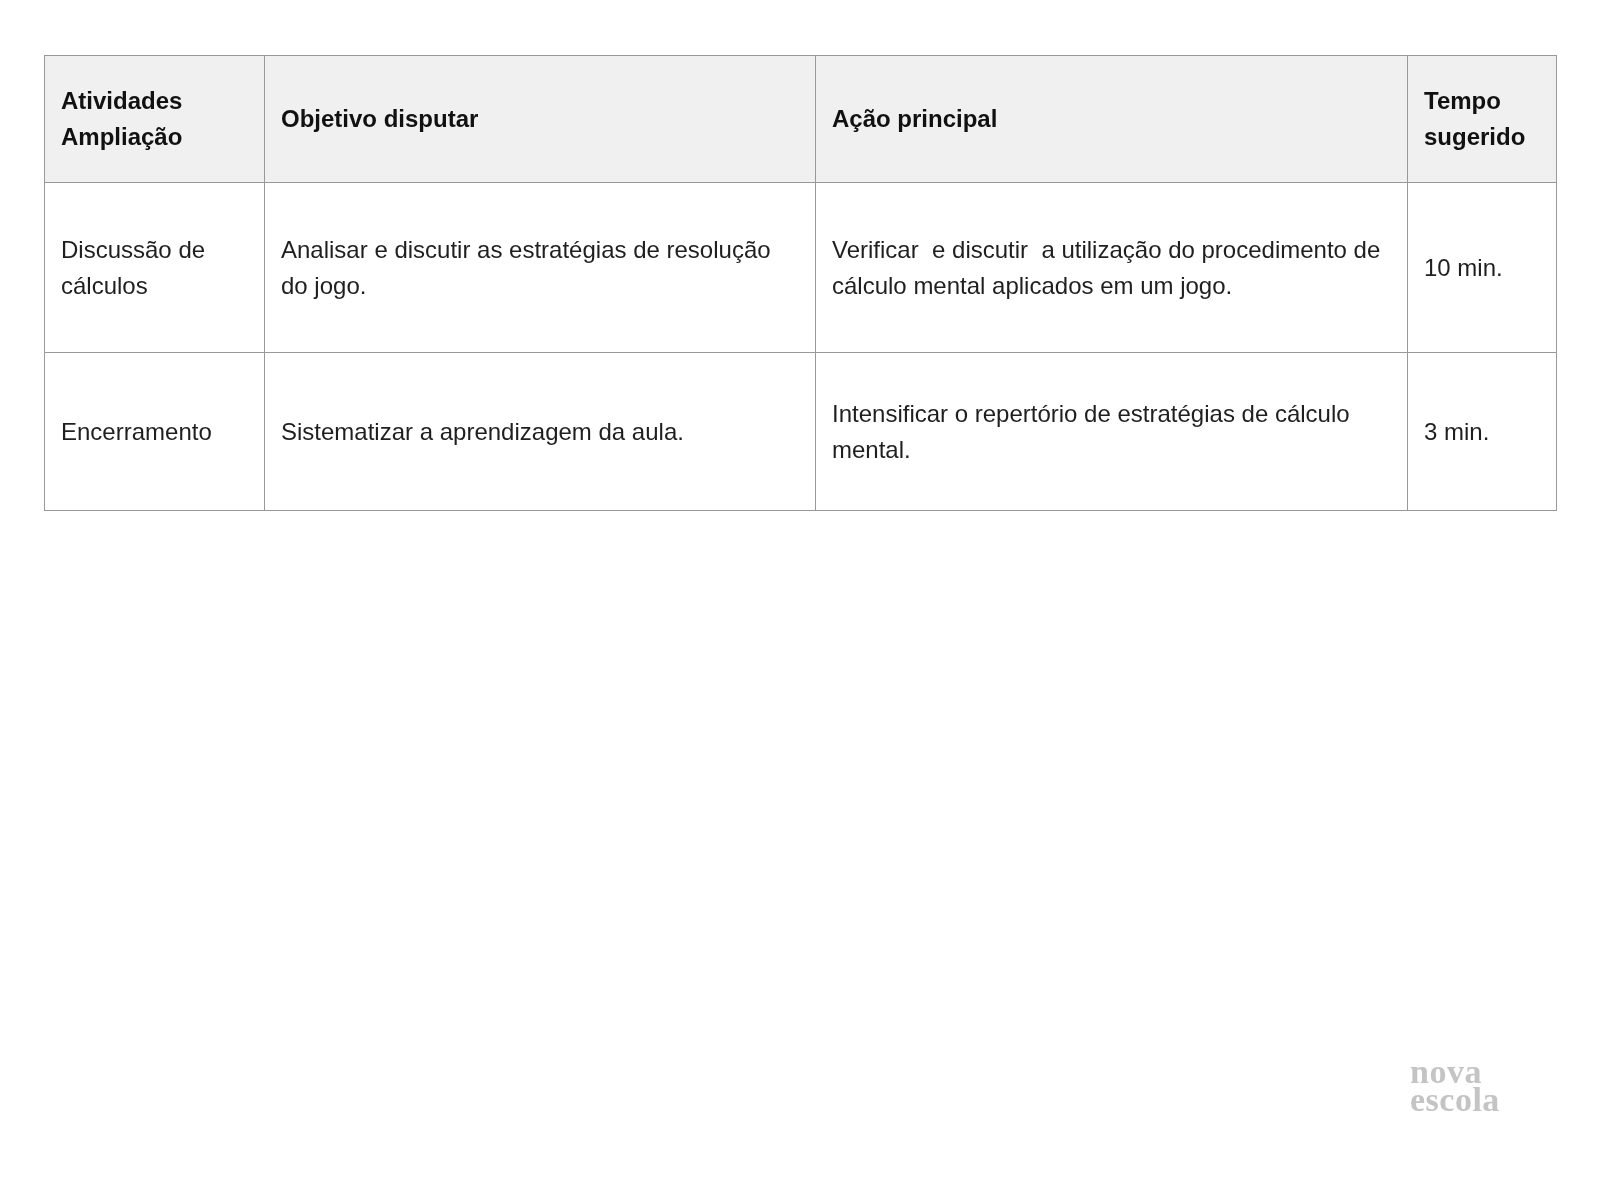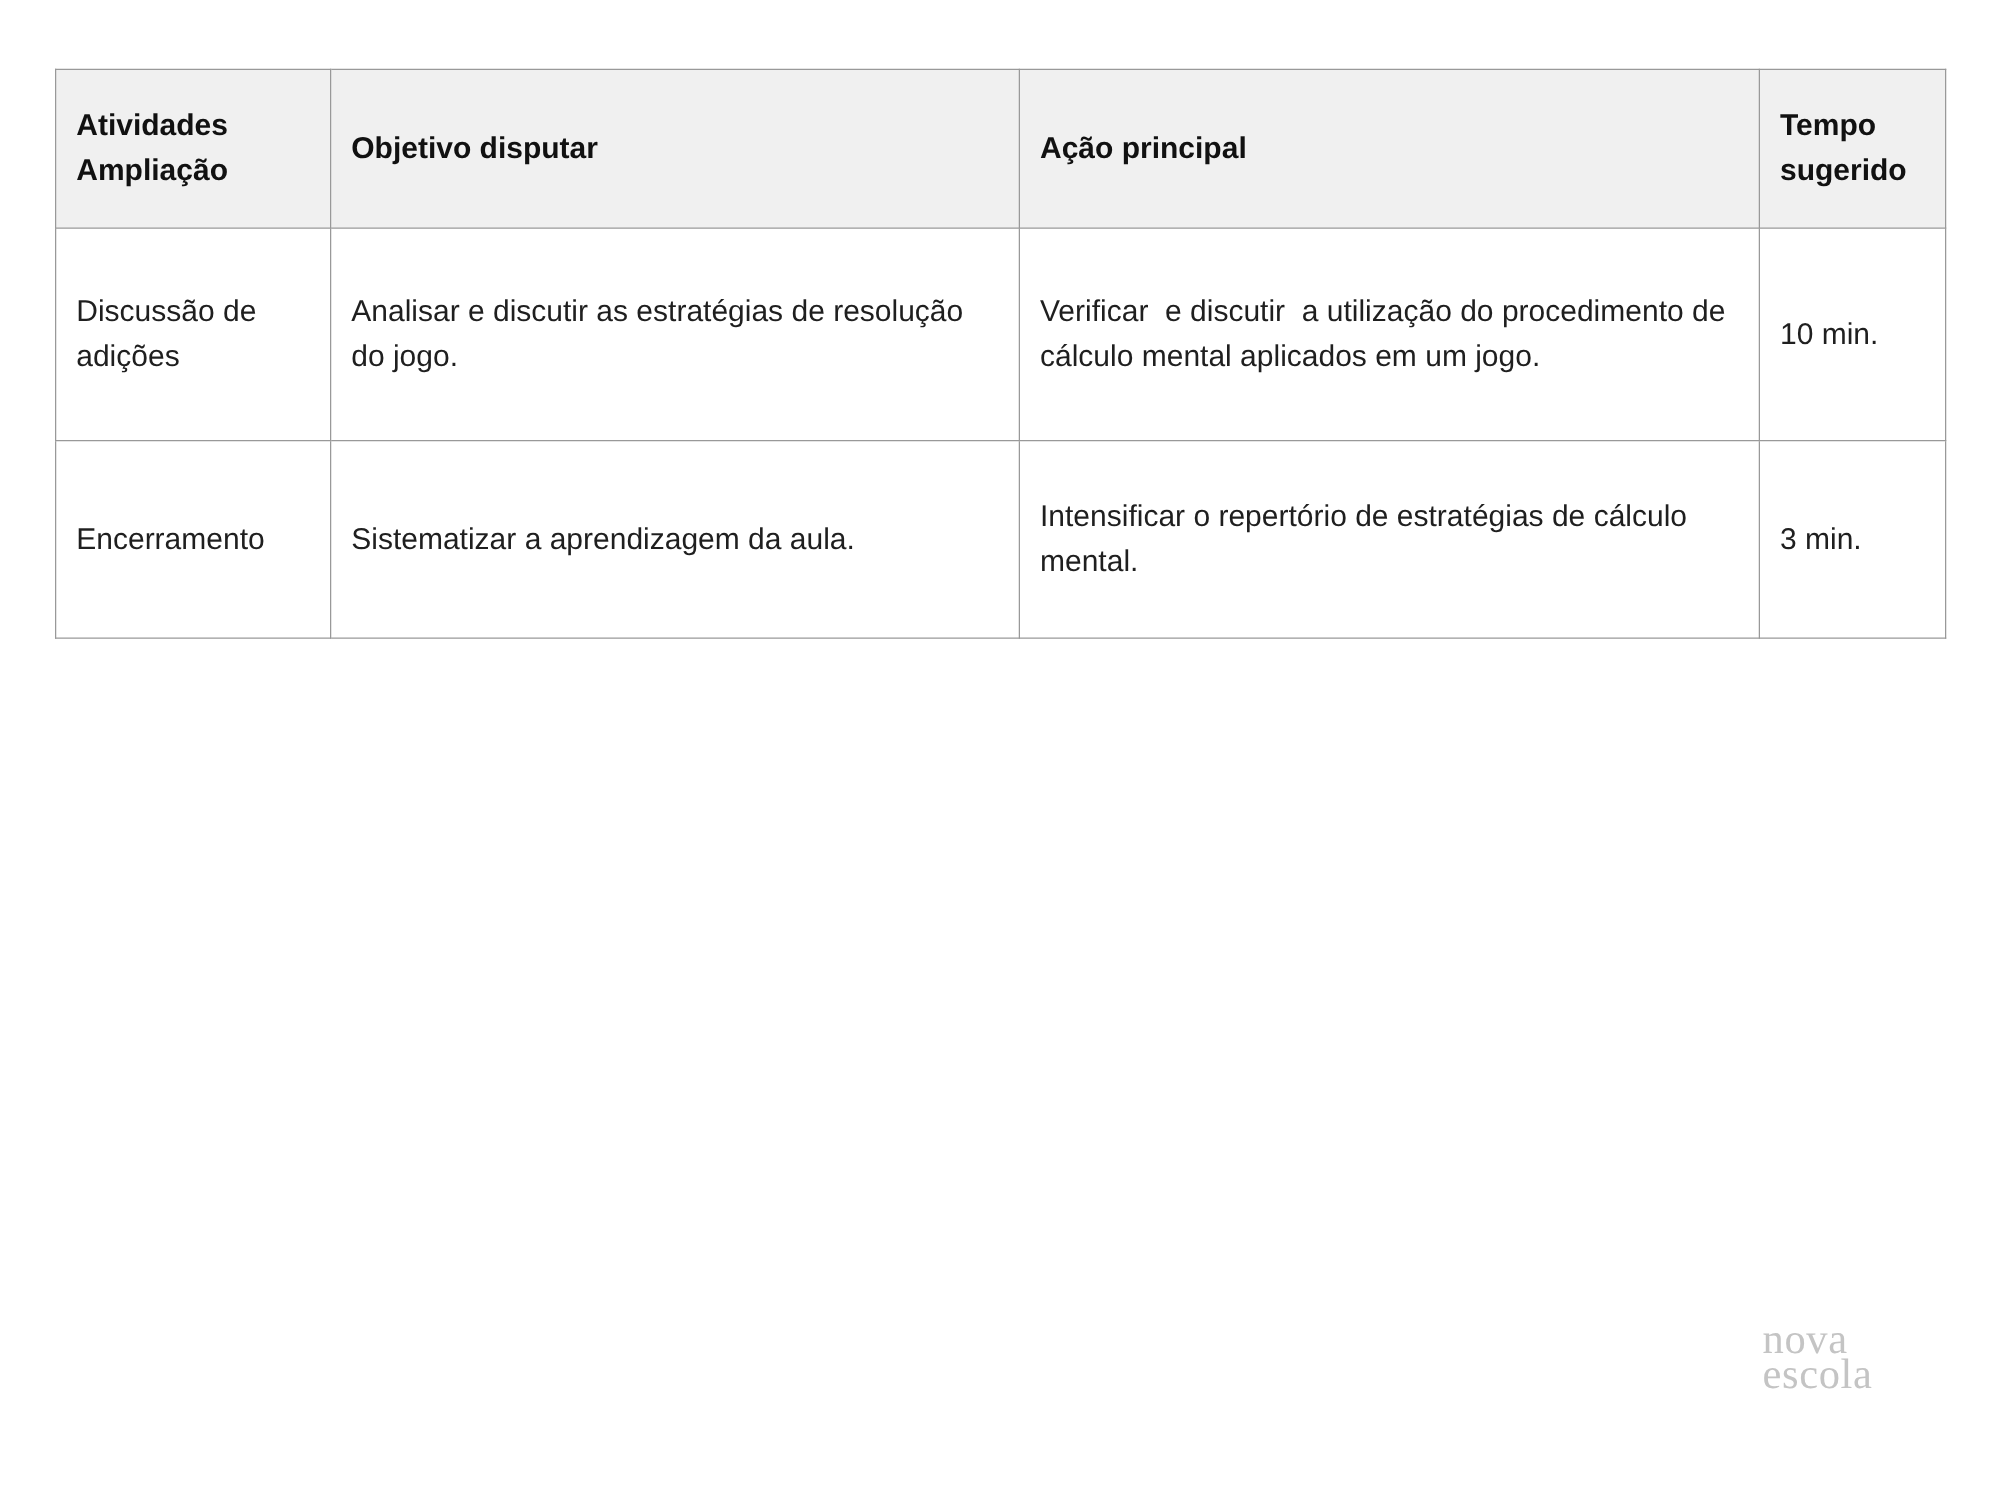--- a/index.html
+++ b/index.html
@@ -48,21 +48,21 @@
   tr.row-2 td { height: 164px; }
   tr.row-3 td { height: 170px; }
   tr.row-4 td { height: 158px; }
   tr.row-5 td { height: 185px; }
 
   .logo {
     position: absolute;
     left: 1410px;
     top: 1058px;
     font-family: "Liberation Serif", "DejaVu Serif", serif;
-    font-weight: 400;
+    font-weight: 700;
     font-size: 34px;
     line-height: 28px;
     color: #c4c4c4;
     letter-spacing: 0.5px;
     user-select: none;
   }
 </style>
 </head>
 <body>
 
@@ -77,21 +77,21 @@
     <thead>
       <tr class="header-row">
         <th>Atividades Ampliação</th>
         <th>Objetivo disputar</th>
         <th>Ação principal</th>
         <th>Tempo sugerido</th>
       </tr>
     </thead>
     <tbody>
       <tr class="row-3">
-        <td>Discussão de adições</td>
+        <td>Discussão de cálculos</td>
         <td>Analisar e discutir as estratégias de resolução do jogo.</td>
         <td>Verificar  e discutir  a utilização do procedimento de  cálculo mental aplicados em um jogo.</td>
         <td>10 min.</td>
       </tr>
       <tr class="row-4">
         <td>Encerramento</td>
         <td>Sistematizar a aprendizagem da aula.</td>
         <td>Intensificar o repertório de estratégias de cálculo mental.</td>
         <td>3 min.</td>
       </tr>

